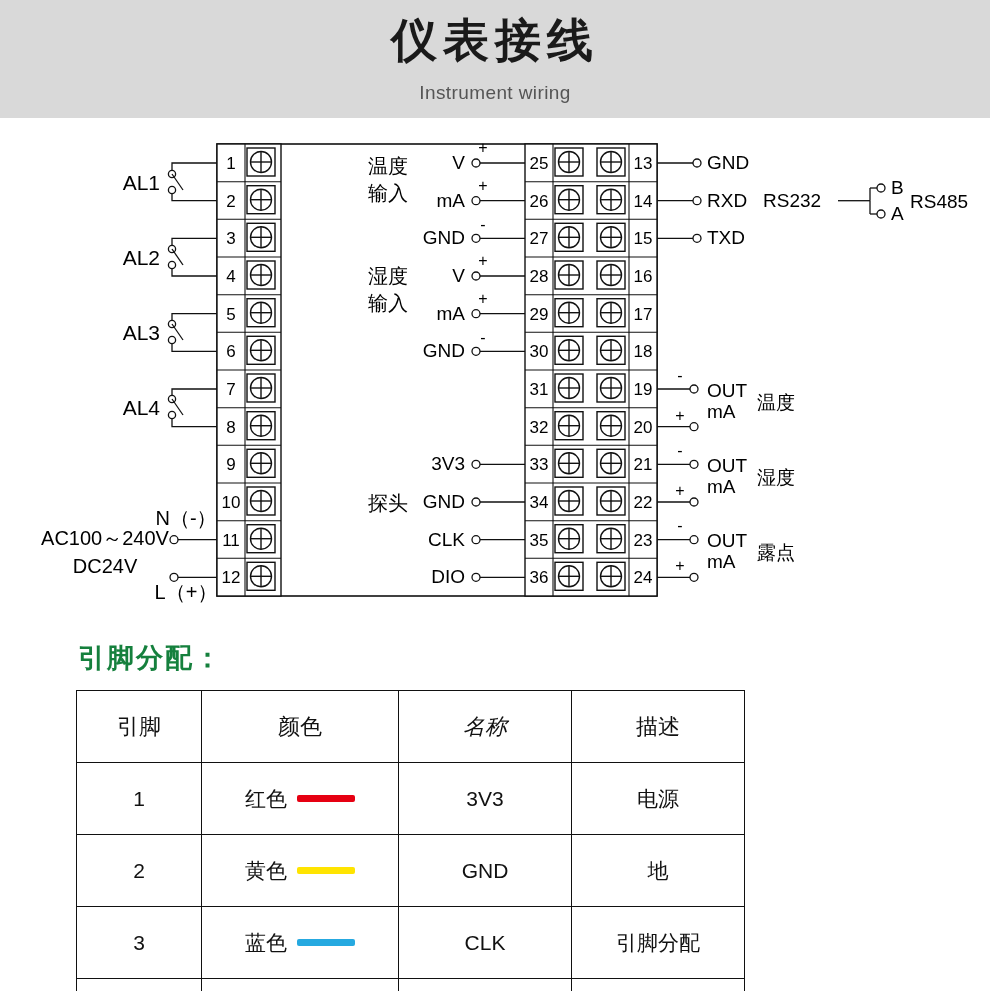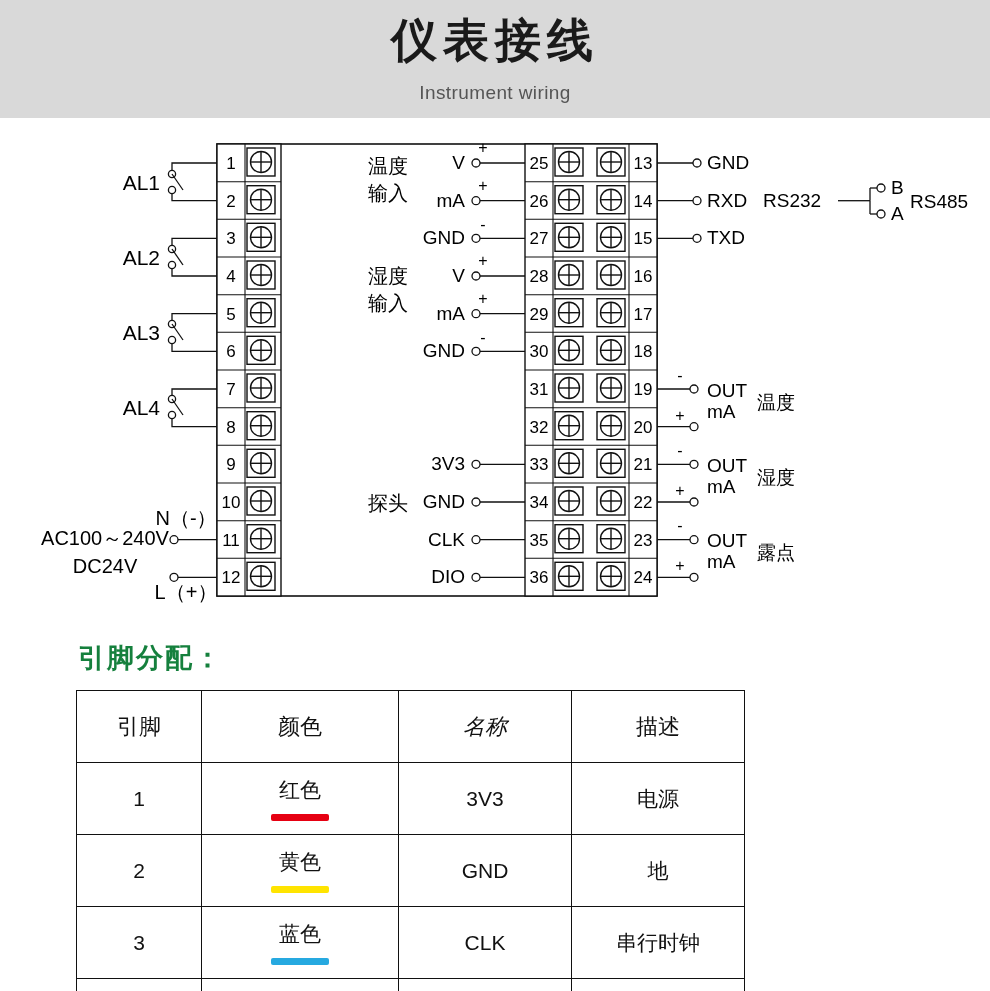--- a/index.html
+++ b/index.html
@@ -45,21 +45,21 @@
     vertical-align:middle;
     font-size:21px;
     font-weight:normal;
     padding:8px;
   }
   table.pintable th{font-size:22px;font-weight:normal;}
   .col-pin{width:108px;}
   .col-color{width:180px;}
   .col-name{width:156px;font-style:italic;}
   .col-desc{width:156px;}
-  .colorcell{display:flex;align-items:center;justify-content:center;gap:10px;flex-direction:column;}
+  .colorcell{display:flex;align-items:center;justify-content:center;gap:10px;}
   .swatch{display:inline-block;width:58px;height:7px;border-radius:2px;}
 </style>
 </head>
 <body>
 
 <div class="header" style="background: rgb(217, 217, 217);">
   <div class="cn">仪表接线</div>
   <div class="en">Instrument wiring</div>
 </div>
 
@@ -395,21 +395,21 @@
     </tr>
     <tr>
       <td>3</td>
       <td>
         <div class="colorcell">
           <span>蓝色</span>
           <span class="swatch" style="background: rgb(38, 169, 224);"></span>
         </div>
       </td>
       <td>CLK</td>
-      <td>串行时钟</td>
+      <td>引脚分配</td>
     </tr>
     <tr>
       <td>4</td>
       <td>
         <div class="colorcell">
           <span>绿色</span>
           <span class="swatch" style="background: rgb(0, 107, 51);"></span>
         </div>
       </td>
       <td>DIO</td>

